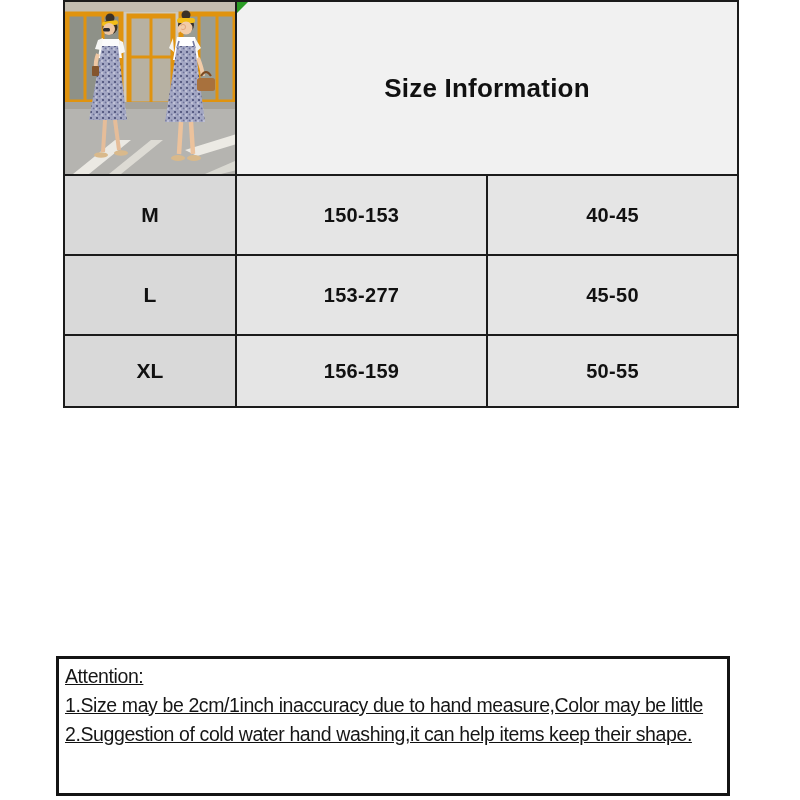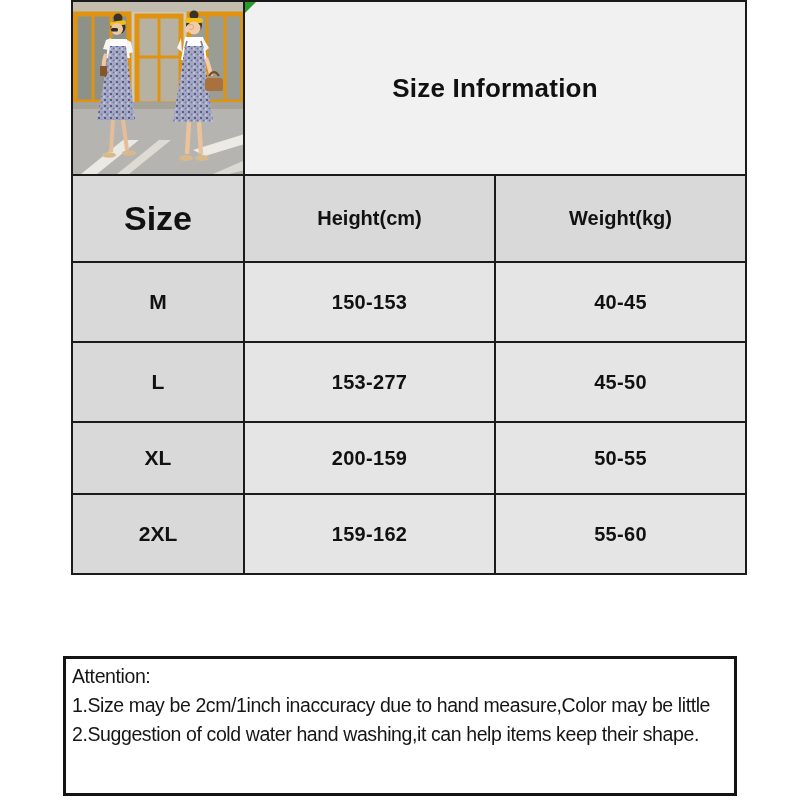--- a/index.html
+++ b/index.html
@@ -3,21 +3,21 @@
 <meta charset="utf-8">
 <style>
   html,body{margin:0;padding:0;background:#ffffff;}
   .canvas{
     position:relative;width:800px;height:800px;background:#ffffff;
     font-family:"Liberation Sans","DejaVu Sans",sans-serif;color:#111;
     overflow:hidden;
   }
   table.size-chart{
     position:absolute;left:63px;top:0;width:674px;
-    border-collapse:collapse;table-layout:fixed;margin-left:8px;
+    border-collapse:collapse;table-layout:fixed;
   }
   table.size-chart td{
     border:2px solid #1b1b1b;
     text-align:center;vertical-align:middle;
     padding:0;overflow:hidden;
   }
   td.photo-cell{background:#e7e2d8;}
   td.title-cell{background:#f1f1f1;position:relative;}
   .title-text{font-size:26px;font-weight:bold;letter-spacing:0.2px;}
   .corner-marker{
@@ -25,23 +25,24 @@
     background:#2a9c25;
     clip-path:polygon(0 0,100% 0,0 100%);
   }
   td.gray-cell{background:#d9d9d9;}
   td.light-cell{background:#e5e5e5;}
   .size-head{font-size:34px;font-weight:bold;}
   .col-head{font-size:20px;font-weight:bold;}
   .row-label{font-size:21px;font-weight:bold;}
   .cell-value{font-size:20px;font-weight:bold;letter-spacing:0.3px;}
   .attention-box{
-    position:absolute;left:63px;top:656px;width:674px;height:140px;
+    position:absolute;left:56px;top:656px;width:674px;height:140px;
     border:3px solid #141414;background:#ffffff;box-sizing:border-box;
     padding:3px 6px 0 6px;
+    text-decoration:underline;
   }
   .attention-line{
     font-size:19.5px;line-height:29px;letter-spacing:-0.4px;
     white-space:nowrap;color:#161616;
   }
   .photo-svg{display:block;width:172px;height:172px;}
 </style>
 </head>
 <body>
 
@@ -134,45 +135,35 @@
             <ellipse cx="129" cy="156" rx="7" ry="3" fill="#d9b98b"></ellipse>
           </g>
         </svg>
       </td>
       <td class="title-cell" colspan="2">
         <span class="corner-marker"></span>
         <span class="title-text">Size Information</span>
       </td>
     </tr>
 
-    <tr style="height:87px">
-      <td class="gray-cell size-head">Size</td>
-      <td class="gray-cell col-head">Height(cm)</td>
-      <td class="gray-cell col-head">Weight(kg)</td>
-    </tr>
 
     <tr style="height:80px">
       <td class="gray-cell row-label">M</td>
       <td class="light-cell cell-value">150-153</td>
       <td class="light-cell cell-value">40-45</td>
     </tr>
     <tr style="height:80px">
       <td class="gray-cell row-label">L</td>
       <td class="light-cell cell-value">153-277</td>
       <td class="light-cell cell-value">45-50</td>
     </tr>
     <tr style="height:72px">
       <td class="gray-cell row-label">XL</td>
-      <td class="light-cell cell-value">200-159</td>
+      <td class="light-cell cell-value">156-159</td>
       <td class="light-cell cell-value">50-55</td>
-    </tr>
-    <tr style="height:80px">
-      <td class="gray-cell row-label">2XL</td>
-      <td class="light-cell cell-value">159-162</td>
-      <td class="light-cell cell-value">55-60</td>
     </tr>
   </tbody>
     </table>
 
   <div class="attention-box">
     <div class="attention-line">Attention:</div>
     <div class="attention-line">1.Size may be 2cm/1inch inaccuracy due to hand measure,Color may be little</div>
     <div class="attention-line">2.Suggestion of cold water hand washing,it can help items keep their shape.</div>
   </div>
 

